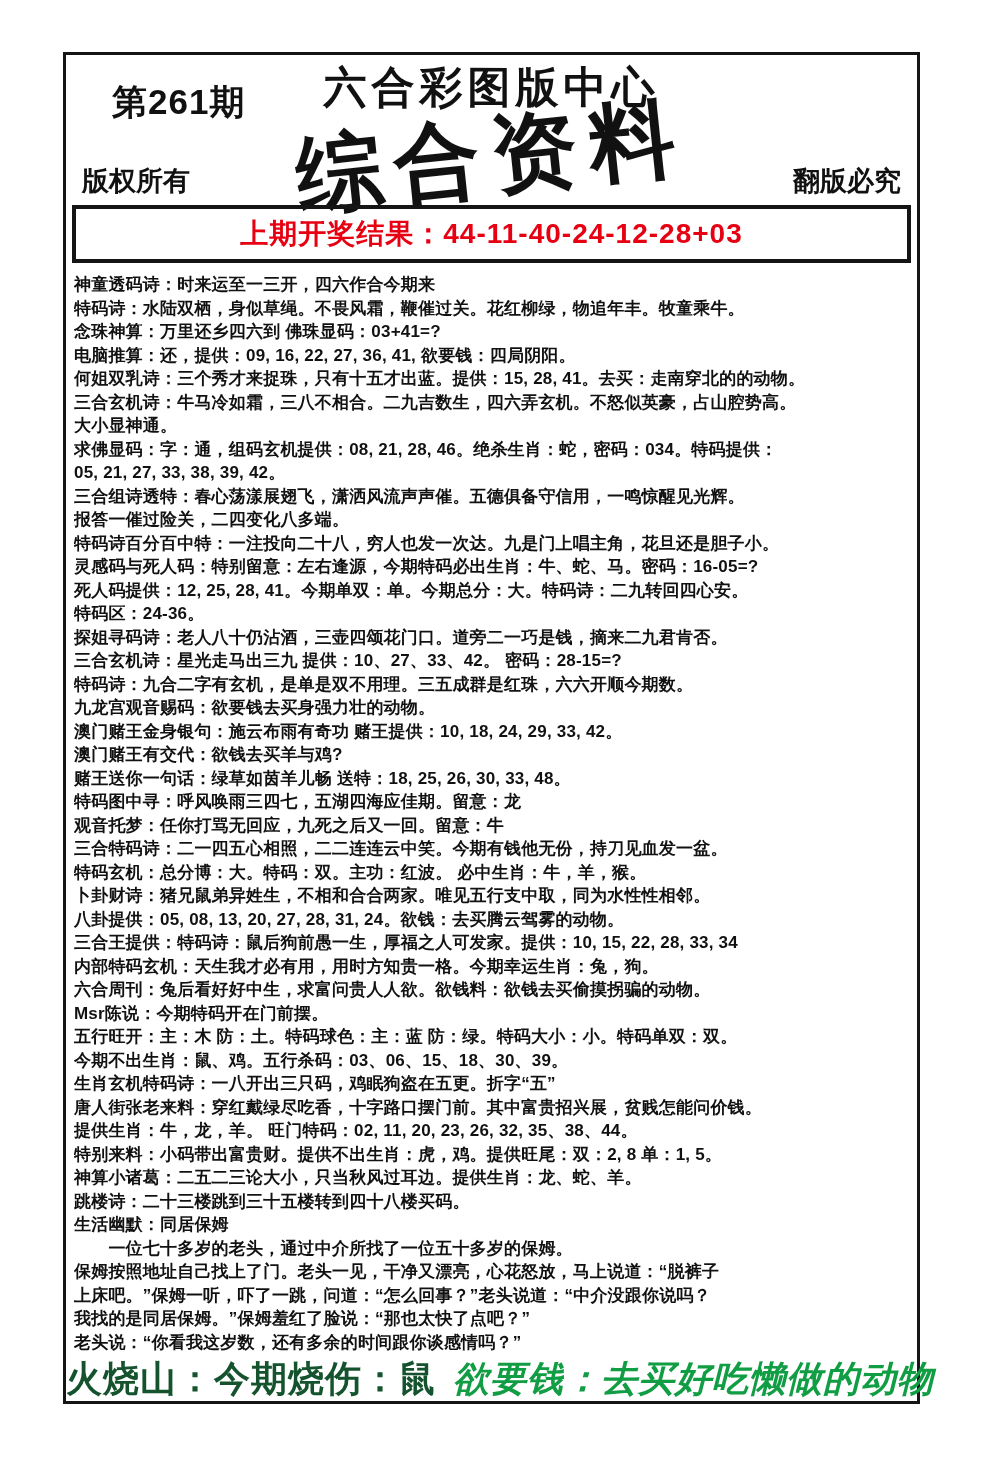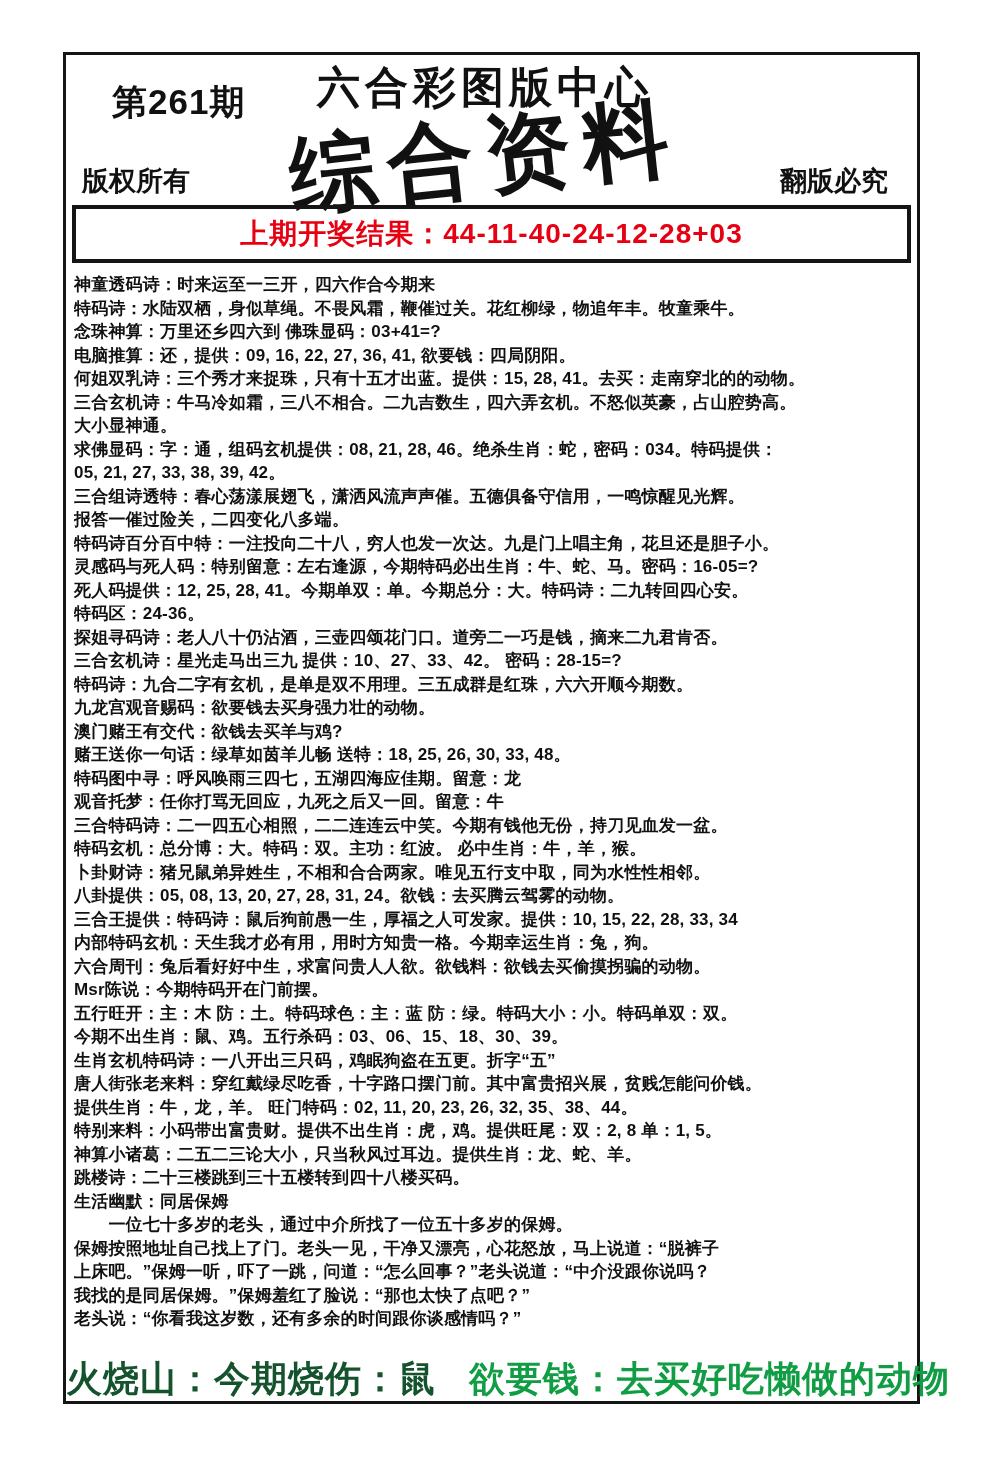--- a/index.html
+++ b/index.html
@@ -6,21 +6,21 @@
   html,body { background:#ffffff; }
   .page {
     position:relative; width:984px; height:1457px; background:#ffffff;
     font-family:"Liberation Sans","DejaVu Sans",sans-serif; color:#111;
     overflow:hidden;
   }
   .frame {
     position:absolute; left:63px; top:52px; width:857px; height:1352px;
     border:3px solid #151515; background:#fff;
   }
-  .header { position:absolute; left:0; top:0; right:13px; height:180px;padding-left:29px; }
+  .header { position:absolute; left:0; top:0; right:0; height:180px;padding-left:29px; }
   .issue {
     position:absolute; left:46px; top:24px;
     font-size:35px; font-weight:900; letter-spacing:1px;
   }
   .title {
     position:absolute; left:0; right:0; top:4px; text-align:center;
     font-size:43px; font-weight:900; letter-spacing:5px;
   }
   .subtitle {
     position:absolute; left:0; right:0; top:44px; text-align:center;
@@ -45,21 +45,21 @@
   }
   .line {
     font-size:17px; line-height:23.5px; font-weight:700;
     white-space:pre; letter-spacing:0.2px;
   }
   .banner {
     position:absolute; left:0; right:0; bottom:2px; height:44px;
     text-align:center; white-space:nowrap;
     font-size:36px; font-weight:900; letter-spacing:1px;
   }
-  .banner .green-part { margin-left:22px; }
+  .banner .green-part { margin-left:6px;font-style:italic; }
 </style>
 </head>
 <body>
 
 <div class="page">
   <div class="frame">
 
     <div class="header">
       <div class="issue">第261期</div>
       <div class="title">六合彩图版中心</div>
@@ -87,20 +87,21 @@
         <div class="line">三合组诗透特：春心荡漾展翅飞，潇洒风流声声催。五德俱备守信用，一鸣惊醒见光辉。</div>
         <div class="line">报答一催过险关，二四变化八多端。</div>
         <div class="line">特码诗百分百中特：一注投向二十八，穷人也发一次达。九是门上唱主角，花旦还是胆子小。</div>
         <div class="line">灵感码与死人码：特别留意：左右逢源，今期特码必出生肖：牛、蛇、马。密码：16-05=?</div>
         <div class="line">死人码提供：12, 25, 28, 41。今期单双：单。今期总分：大。特码诗：二九转回四心安。</div>
         <div class="line">特码区：24-36。</div>
         <div class="line">探姐寻码诗：老人八十仍沾酒，三壶四颂花门口。道旁二一巧是钱，摘来二九君肯否。</div>
         <div class="line">三合玄机诗：星光走马出三九 提供：10、27、33、42。 密码：28-15=?</div>
         <div class="line">特码诗：九合二字有玄机，是单是双不用理。三五成群是红珠，六六开顺今期数。</div>
         <div class="line">九龙宫观音赐码：欲要钱去买身强力壮的动物。</div>
+        <div class="line">澳门赌王金身银句：施云布雨有奇功 赌王提供：10, 18, 24, 29, 33, 42。</div>
         <div class="line">澳门赌王有交代：欲钱去买羊与鸡?</div>
         <div class="line">赌王送你一句话：绿草如茵羊儿畅 送特：18, 25, 26, 30, 33, 48。</div>
         <div class="line">特码图中寻：呼风唤雨三四七，五湖四海应佳期。留意：龙</div>
         <div class="line">观音托梦：任你打骂无回应，九死之后又一回。留意：牛</div>
         <div class="line">三合特码诗：二一四五心相照，二二连连云中笑。今期有钱他无份，持刀见血发一盆。</div>
         <div class="line">特码玄机：总分博：大。特码：双。主功：红波。 必中生肖：牛，羊，猴。</div>
         <div class="line">卜卦财诗：猪兄鼠弟异姓生，不相和合合两家。唯见五行支中取，同为水性性相邻。</div>
         <div class="line">八卦提供：05, 08, 13, 20, 27, 28, 31, 24。欲钱：去买腾云驾雾的动物。</div>
         <div class="line">三合王提供：特码诗：鼠后狗前愚一生，厚福之人可发家。提供：10, 15, 22, 28, 33, 34</div>
         <div class="line">内部特码玄机：天生我才必有用，用时方知贵一格。今期幸运生肖：兔，狗。</div>

